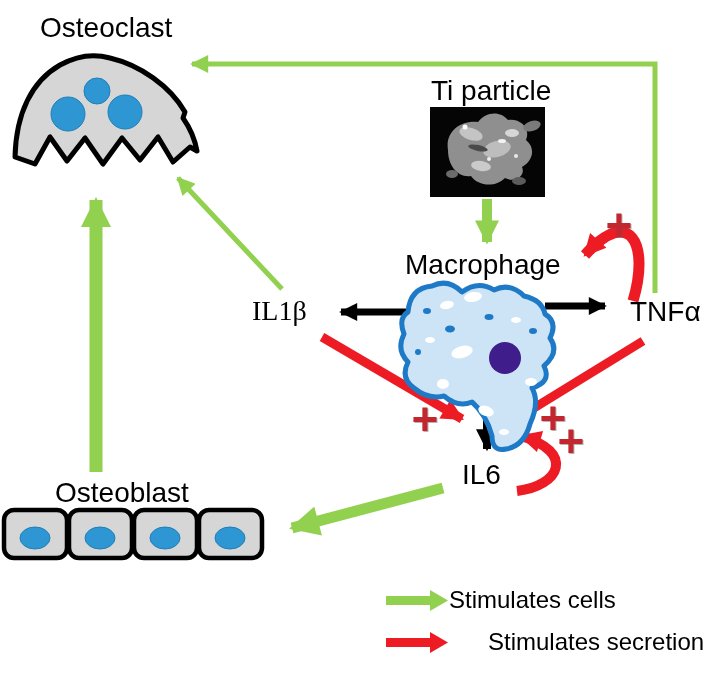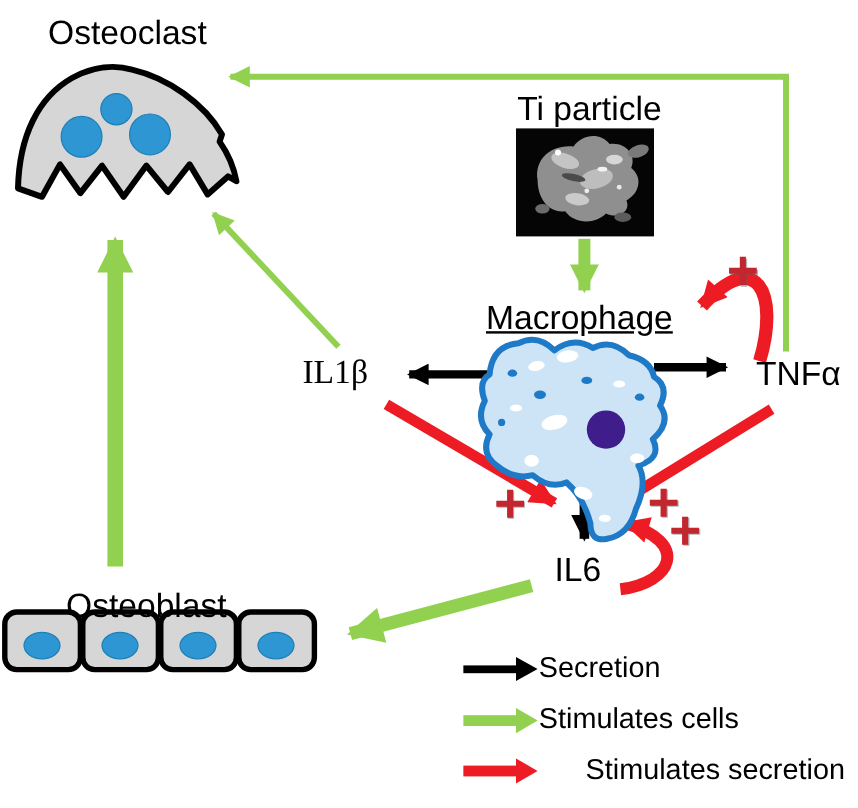--- a/index.html
+++ b/index.html
@@ -134,38 +134,31 @@
       <rect x="199" y="510" width="63" height="48" rx="10" fill="#d6d6d6" stroke="#000" stroke-width="4.5"></rect>
       <ellipse cx="35" cy="538" rx="15" ry="11" fill="#2e96d2" stroke="#1d7fb8" stroke-width="1"></ellipse>
       <ellipse cx="100" cy="538" rx="15" ry="11" fill="#2e96d2" stroke="#1d7fb8" stroke-width="1"></ellipse>
       <ellipse cx="165" cy="538" rx="15" ry="11" fill="#2e96d2" stroke="#1d7fb8" stroke-width="1"></ellipse>
       <ellipse cx="230" cy="538" rx="15" ry="11" fill="#2e96d2" stroke="#1d7fb8" stroke-width="1"></ellipse>
     </g>
   </svg>
 
   <div class="lbl" style="left:40px;top:13px;">Osteoclast</div>
   <div class="lbl" style="left:431px;top:76px;">Ti particle</div>
-  <div class="lbl" style="left:405px;top:250px;text-decoration:underline;">Macrophage</div>
+  <div class="lbl" style="left:405px;top:250px;">Macrophage</div>
   <div class="lbl" style="left:252px;top:296px;font-family:Liberation Serif, serif;">IL1β</div>
   <div class="lbl" style="left:630px;top:297px;">TNFα</div>
   <div class="lbl" style="left:462px;top:460px;">IL6</div>
-  <div class="lbl" style="left:55px;top:490px;text-align:center;">Osteoblast</div>
+  <div class="lbl" style="left:55px;top:478px;text-align:center;">Osteoblast</div>
 
   <div class="plus" style="left:619px;top:227px;">+</div>
   <div class="plus" style="left:425px;top:421px;">+</div>
   <div class="plus" style="left:553px;top:420px;">+</div>
   <div class="plus" style="left:571px;top:443px;">+</div>
 
-  <div class="legend-row" style="top:543px;">
-    <svg width="62" height="25" viewBox="0 0 62 25">
-      <rect x="0" y="9.5" width="45" height="6.5" fill="#000"></rect>
-      <polygon points="44,2.5 62,12.5 44,22.5" fill="#000"></polygon>
-    </svg>
-    <span class="legend-label">Secretion</span>
-  </div>
   <div class="legend-row" style="top:586px;justify-content:flex-end;">
     <svg width="62" height="25" viewBox="0 0 62 25">
       <rect x="0" y="8" width="45" height="9" fill="#92d050"></rect>
       <polygon points="44,2 62,12.5 44,23" fill="#92d050"></polygon>
     </svg>
     <span class="legend-label">Stimulates cells</span>
   </div>
   <div class="legend-row" style="top:628px;gap:39px;">
     <svg width="62" height="25" viewBox="0 0 62 25">
       <rect x="0" y="8" width="45" height="9" fill="#ed1c24"></rect>

